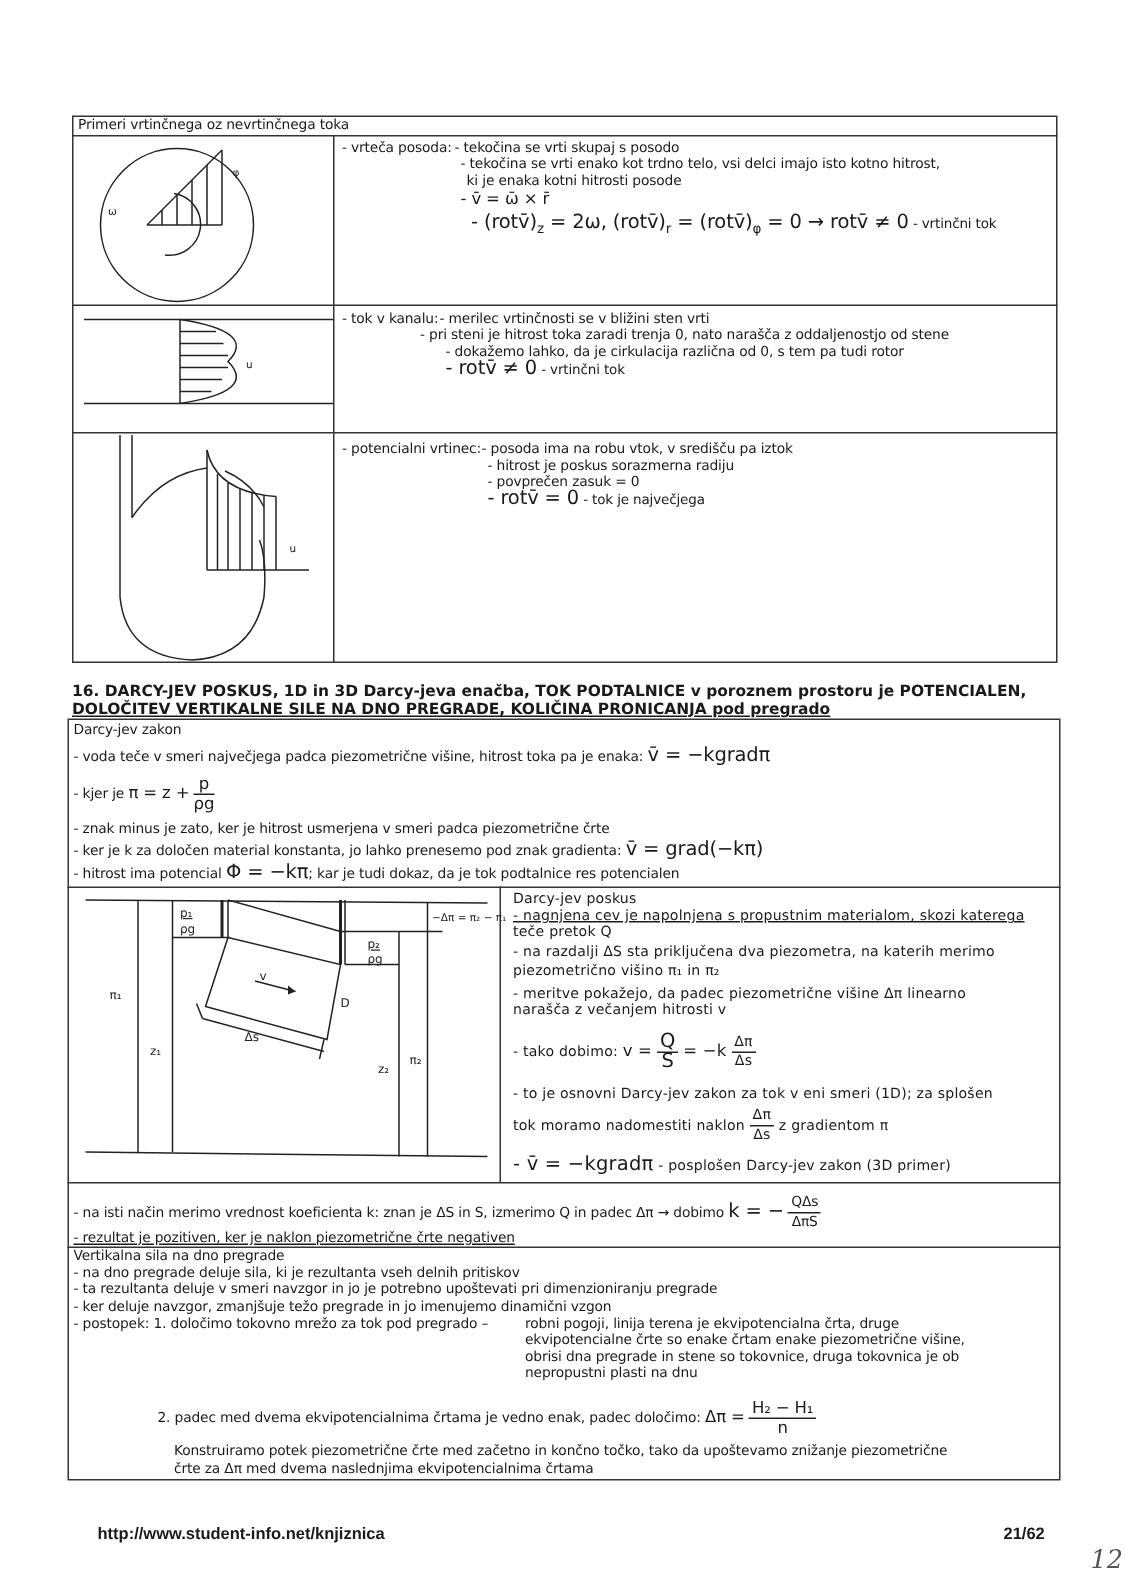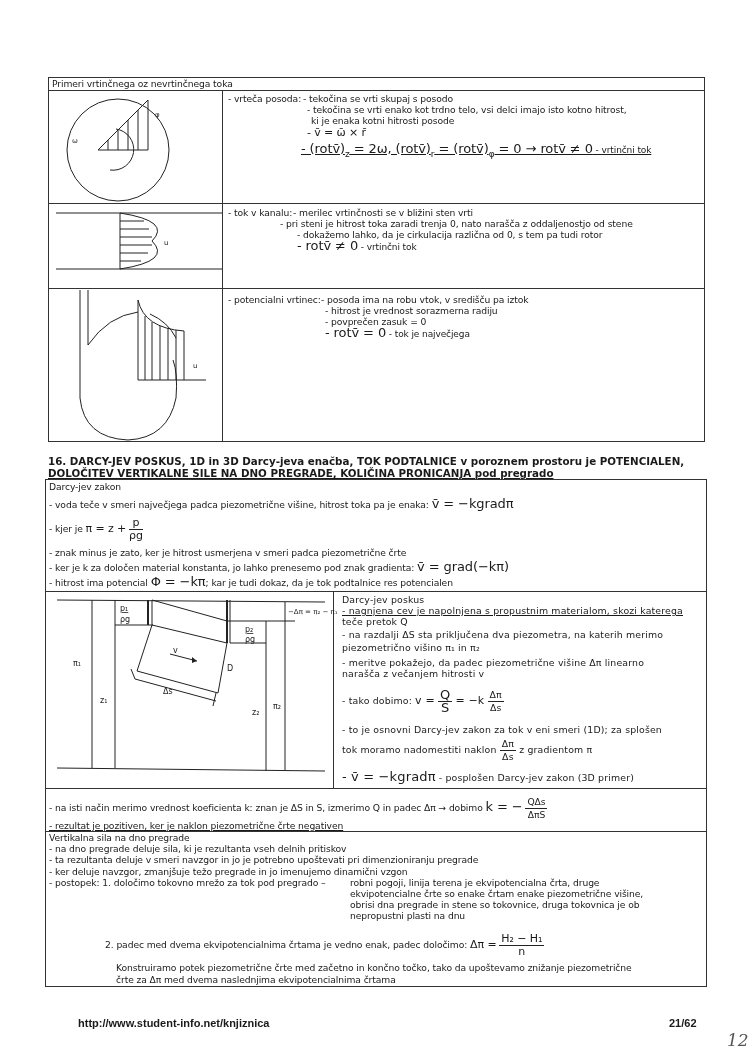--- a/index.html
+++ b/index.html
@@ -41,21 +41,21 @@
   <line x1="90" y1="20" x2="90" y2="60" stroke="#222"></line>
   <text x="24" y="53" font-size="7" fill="#222">ω</text>
   <text x="107" y="27" font-size="7" fill="#222">φ</text>
 </svg>
 
 <div class="t" style="left:228px;top:93px;">- vrteča posoda:</div>
 <div class="t" style="left:303px;top:93px;">- tekočina se vrti skupaj s posodo</div>
 <div class="t" style="left:307px;top:104px;">- tekočina se vrti enako kot trdno telo, vsi delci imajo isto kotno hitrost,</div>
 <div class="t" style="left:311px;top:115px;">ki je enaka kotni hitrosti posode</div>
 <div class="t eqs" style="left:307px;top:127px;">- v̄ = ω̄ × r̄</div>
-<div class="t eq" style="left:301px;top:143px;text-decoration:underline;">
+<div class="t eq" style="left:314px;top:143px;">
   <span>- (rotv̄)</span><sub style="font-size:9px">z</sub><span> = 2ω, (rotv̄)</span><sub style="font-size:9px">r</sub><span> = (rotv̄)</span><sub style="font-size:9px">φ</sub><span> = 0 → rotv̄ ≠ 0</span><span style="font-size:9px"> - vrtinčni tok</span>
 </div>
 
 <svg style="left:48px;top:203px;" width="174" height="85">
   <line x1="8" y1="10" x2="174" y2="10" stroke="#222"></line>
   <line x1="8" y1="66" x2="174" y2="66" stroke="#222"></line>
   <line x1="72" y1="10" x2="72" y2="66" stroke="#222"></line>
   <path d="M72 10 Q124 18 104 38 Q124 58 72 66" fill="none" stroke="#222"></path>
   <line x1="72" y1="18" x2="96" y2="18" stroke="#222"></line>
   <line x1="72" y1="26" x2="101" y2="26" stroke="#222"></line>
@@ -85,21 +85,21 @@
   <line x1="104" y1="34" x2="104" y2="92" stroke="#222"></line>
   <line x1="112" y1="38" x2="112" y2="92" stroke="#222"></line>
   <line x1="120" y1="40" x2="120" y2="92" stroke="#222"></line>
   <line x1="128" y1="42" x2="128" y2="92" stroke="#222"></line>
   <line x1="136" y1="43" x2="136" y2="92" stroke="#222"></line>
   <text x="145" y="80" font-size="7" fill="#222">u</text>
 </svg>
 
 <div class="t" style="left:228px;top:294px;">- potencialni vrtinec:</div>
 <div class="t" style="left:321px;top:294px;">- posoda ima na robu vtok, v središču pa iztok</div>
-<div class="t" style="left:325px;top:305px;">- hitrost je vrednost sorazmerna radiju</div>
+<div class="t" style="left:325px;top:305px;">- hitrost je poskus sorazmerna radiju</div>
 <div class="t" style="left:325px;top:316px;">-  povprečen zasuk = 0</div>
 <div class="t eq" style="left:325px;top:327px;"><span>- rotv̄ = 0</span><span style="font-size:9px"> - tok je največjega</span></div>
 
 <div class="head" style="left:48px;top:455px;">16. DARCY-JEV POSKUS, 1D in 3D Darcy-jeva enačba, TOK PODTALNICE v poroznem prostoru je POTENCIALEN,</div>
 <div class="head" style="left:48px;top:467px;text-decoration:underline;">DOLOČITEV VERTIKALNE SILE NA DNO PREGRADE, KOLIČINA PRONICANJA pod pregrado</div>
 
 <div class="box" style="left:45px;top:479px;width:662px;height:508px;"></div>
 <div class="t" style="left:49px;top:481px;">Darcy-jev zakon</div>
 <div class="t" style="left:49px;top:498px;"><span>- voda teče v smeri največjega padca piezometrične višine, hitrost toka pa je enaka:</span> <span class="eq">v̄ = −kgradπ</span></div>
 <div class="t" style="left:49px;top:517px;line-height:13px;">
@@ -190,15 +190,15 @@
 <div class="t" style="left:350px;top:899px;">obrisi dna pregrade in stene so tokovnice, druga tokovnica je ob</div>
 <div class="t" style="left:350px;top:910px;">nepropustni plasti na dnu</div>
 <div class="t" style="left:105px;top:933px;line-height:13px;">
   <span>2. padec med dvema ekvipotencialnima črtama je vedno enak, padec določimo:</span>
   <span class="eqs">Δπ =</span>
   <span class="frac eqs"><span class="num">H₂ − H₁</span><span>n</span></span>
 </div>
 <div class="t" style="left:116px;top:962px;">Konstruiramo potek piezometrične črte med začetno in končno točko, tako da upoštevamo znižanje piezometrične</div>
 <div class="t" style="left:116px;top:974px;">črte za  Δπ med dvema naslednjima ekvipotencialnima črtama</div>
 
-<div class="footer" style="left:46px;top:1017px;padding-left:32px;">http://www.student-info.net/knjiznica</div>
+<div class="footer" style="left:33px;top:1017px;padding-left:32px;">http://www.student-info.net/knjiznica</div>
 <div class="footer" style="left:669px;top:1017px;">21/62</div>
 <div class="abs" style="left:686px;top:1030px;font-family:'DejaVu Serif',serif;font-size:17px;font-style:italic;color:#555;margin-left:41px;">12</div>
 
 </body></html>

